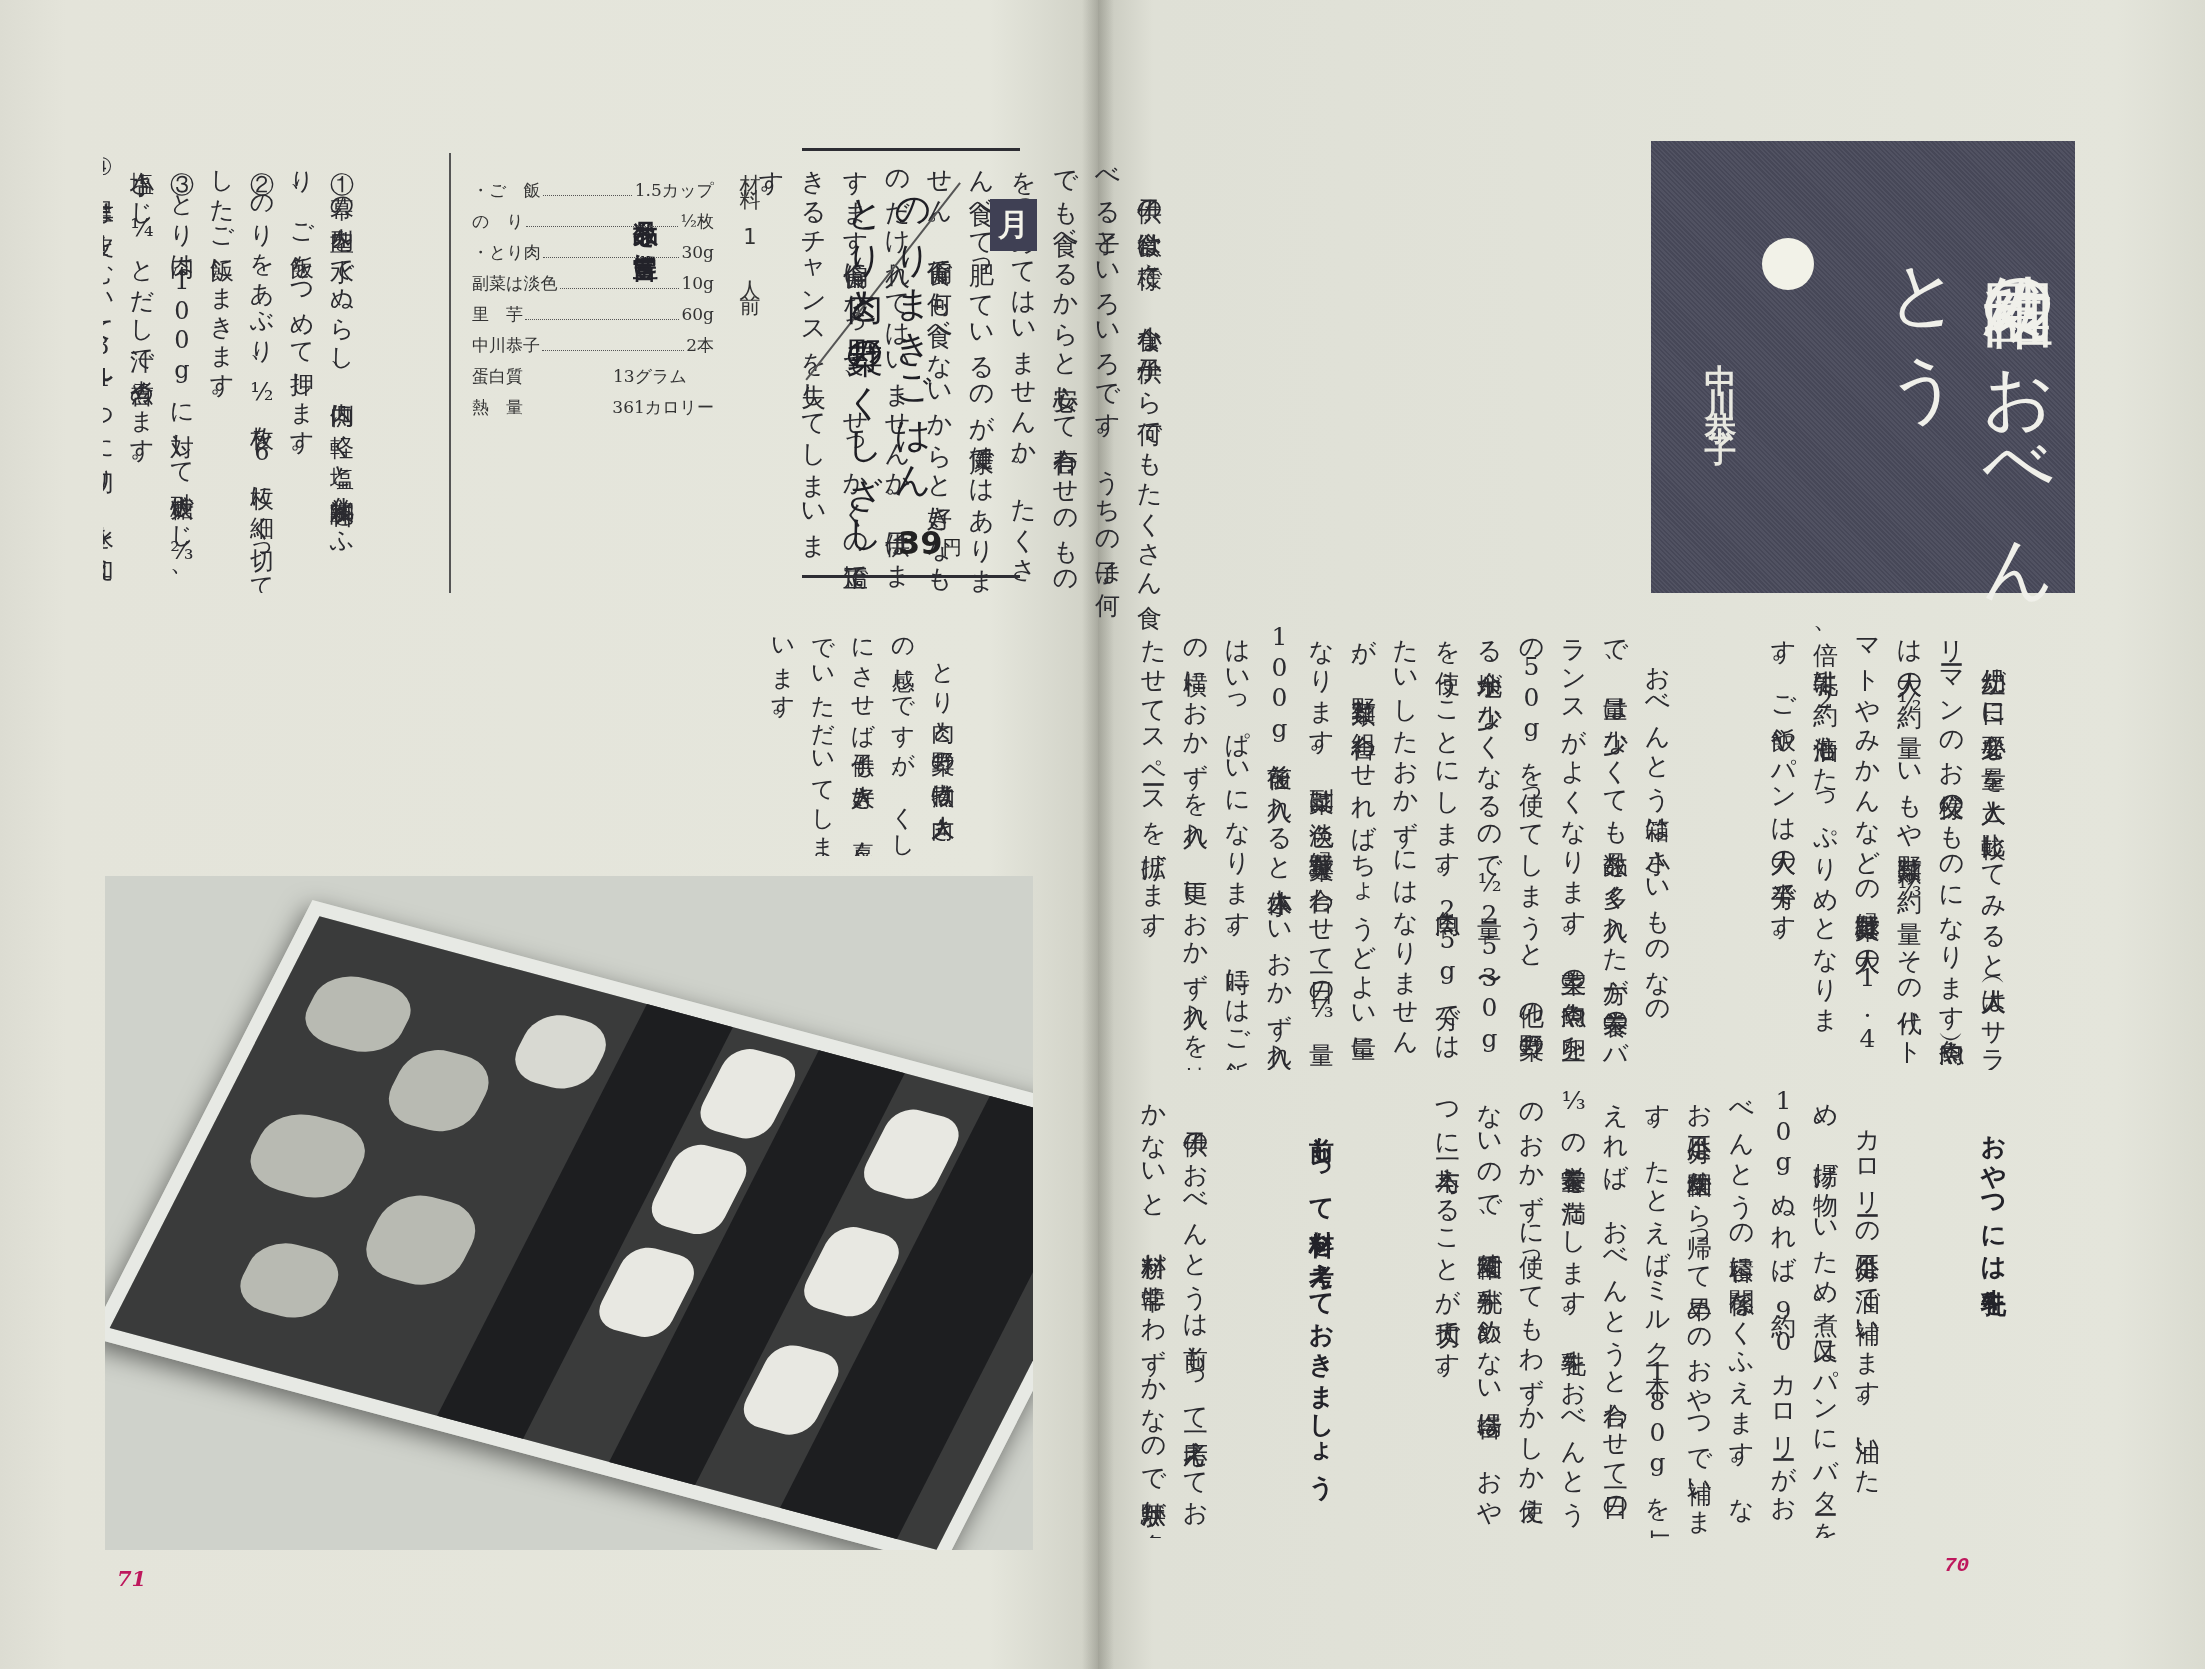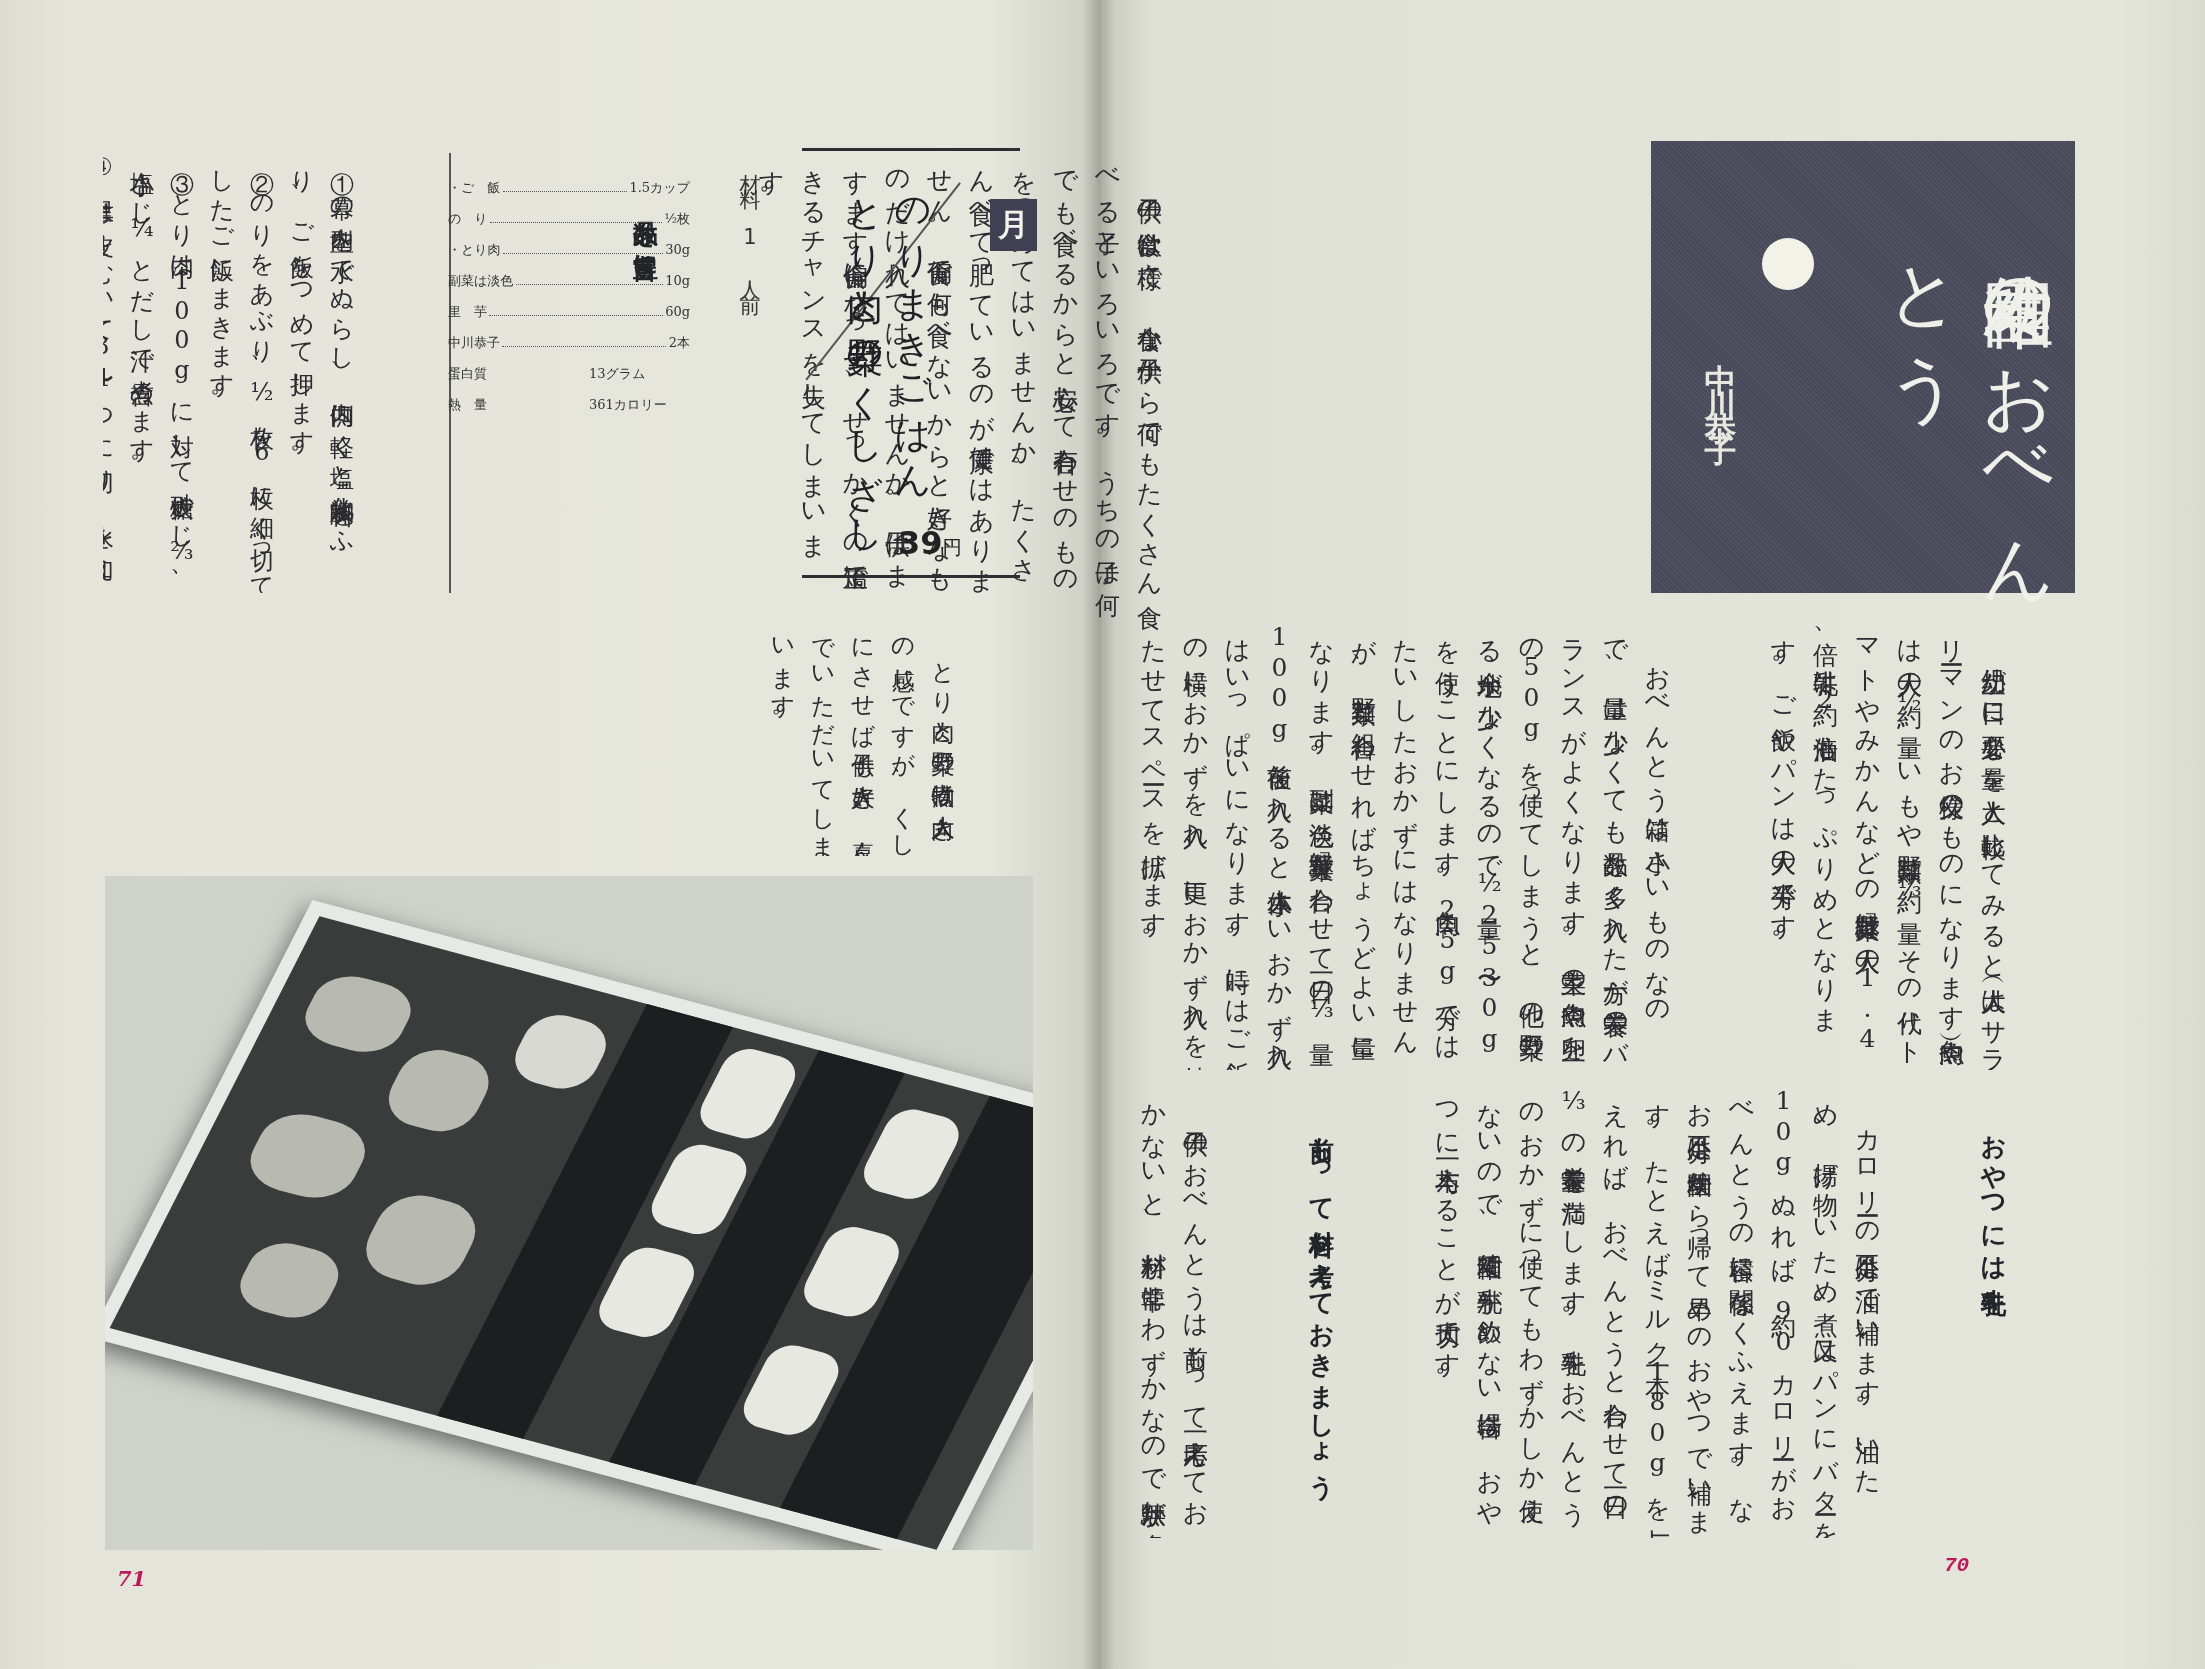--- a/index.html
+++ b/index.html
@@ -43,21 +43,21 @@
   .diag { position:absolute; left:806px; top:379px; width:250px; height:1.6px; background:#555; transform:rotate(-52deg); transform-origin:left center; }
   .day-badge { position:absolute; left:990px; top:199px; width:47px; height:52px; background:#3f4054;
     color:#f3f3ea; font-family:"DejaVu Sans","Liberation Sans",sans-serif; font-weight:bold; font-size:31px; display:flex; align-items:center; justify-content:center; }
   .recipe-title { position:absolute; left:841px; top:174px; writing-mode:vertical-rl; text-orientation:upright;
     font-family:"DejaVu Sans","Liberation Sans",sans-serif; font-size:36px; line-height:48px; letter-spacing:3.2px; color:#1f1f25; }
   .price { position:absolute; left:898px; top:524px; font-family:"DejaVu Sans","Liberation Sans",sans-serif; font-size:32px; font-weight:bold; color:#222; }
   .price small { font-size:19.4px; font-weight:normal; }
   .ing-head { position:absolute; left:736px; top:157px; writing-mode:vertical-rl; text-orientation:upright;
     font-family:"DejaVu Sans","Liberation Sans",sans-serif; font-size:21px; letter-spacing:14.5px; color:#333; }
   .vline { position:absolute; left:449px; top:153px; width:1.6px; height:440px; background:#555; }
-  .ingredients { position:absolute; left:448px; top:179px; width:242px; font-size:13px; color:#333; }
+  .ingredients { position:absolute; left:472px; top:179px; width:242px; font-size:17px; color:#333; }
   .ing-row { display:flex; align-items:baseline; height:31px; }
   .ing-name { white-space:nowrap; }
   .ing-dots { flex:1; border-bottom:1.6px dotted #555; margin:0 2.4px 4px 2.4px; }
   .ing-amt { white-space:nowrap; }
   .nut-row { display:flex; height:31px; }
   .nut-row .ing-name { width:141px; }
 
   
   .photo { position:absolute; left:105px; top:876px; width:928px; height:674px; background:#cfd2cb; overflow:hidden; }
   .tray { position:absolute; left:81px; top:117px; width:856px; height:452px; background:#bfc2bb;

